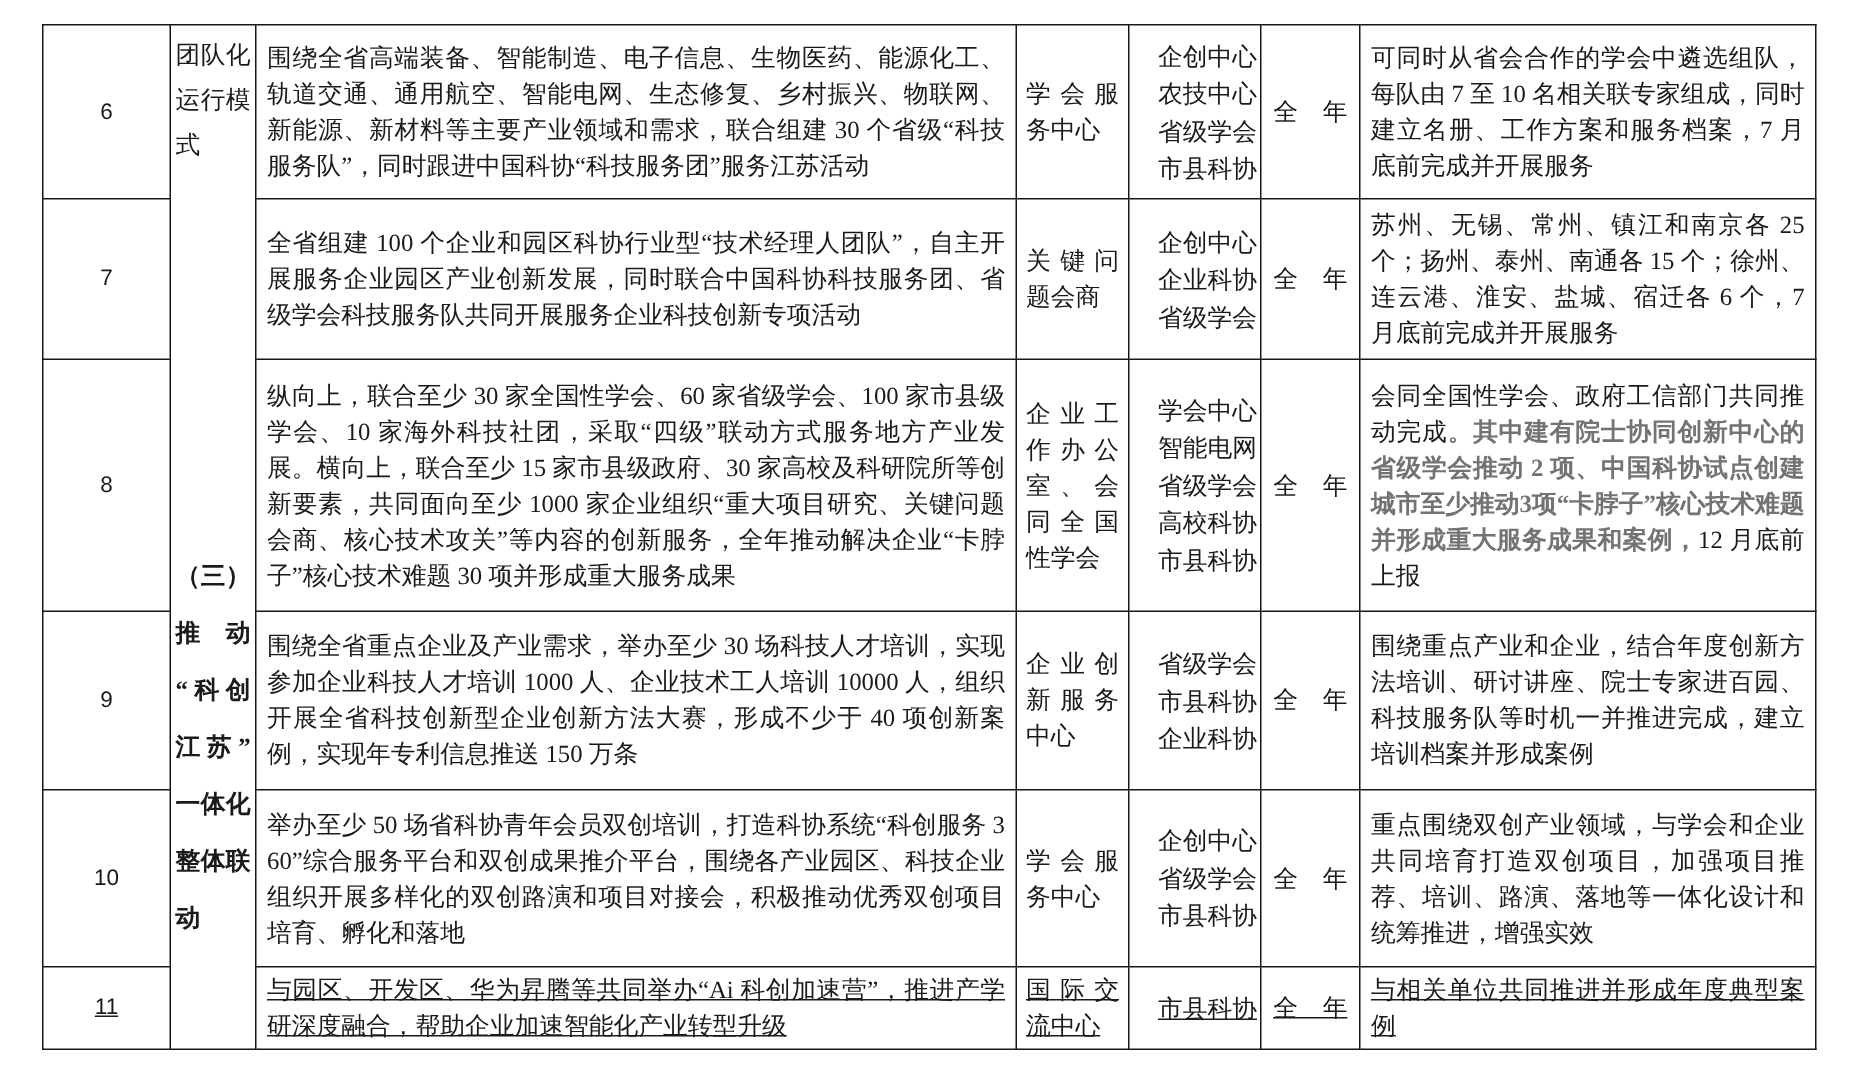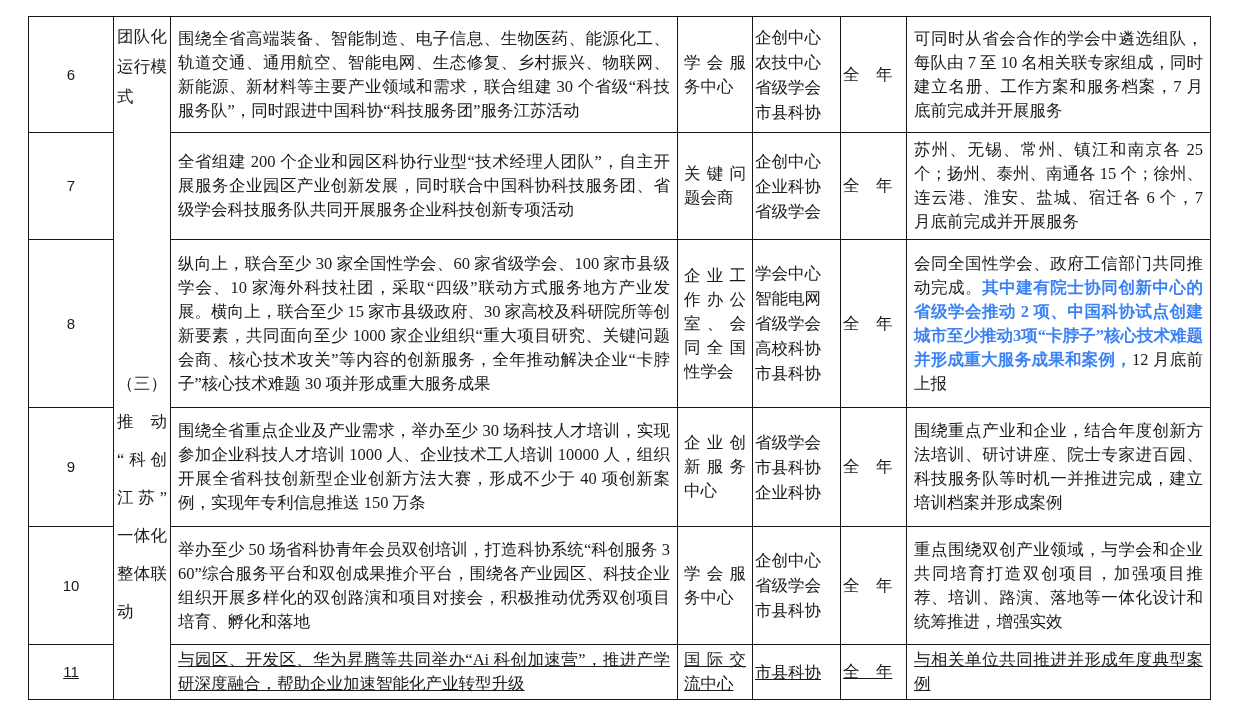--- a/index.html
+++ b/index.html
@@ -53,44 +53,46 @@
     text-align: justify;
     line-height: 30px;
   }
   .cat-mid {
     position: absolute;
     top: 348px;
     left: 3px;
     right: 3px;
     text-align: justify;
     line-height: 38px;
+    font-weight: bold;
   }
   td.task {
     text-align: justify;
   }
   td.dept {
     text-align: justify;
     padding: 3px 6px;
   }
   td.coop {
-    text-align: left;
+    text-align: right;
     padding: 3px 2px;
   }
   .coop-line {
     line-height: 25px;
   }
   td.time {
+    text-align: center;
     padding: 3px 2px;
   }
   td.outcome {
     text-align: justify;
   }
   .bold-seg {
     font-weight: bold;
-    color: #3b82f6;
+    color: #737373;
   }
   tr.r0 { height: 116px; }
   tr.r1 { height: 107px; }
   tr.r2 { height: 168px; }
   tr.r3 { height: 119px; }
   tr.r4 { height: 118px; }
   tr.r5 { height: 55px; text-decoration: underline; }
 </style>
 </head>
 <body>
@@ -120,21 +122,21 @@
           <div class="coop-line">农技中心</div>
           <div class="coop-line">省级学会</div>
           <div class="coop-line">市县科协</div>
         </td>
         <td class="time">全　年</td>
         <td class="outcome">可同时从省会合作的学会中遴选组队，每队由 7 至 10 名相关联专家组成，同时建立名册、工作方案和服务档案，7 月底前完成并开展服务</td>
       </tr>
 
       <tr class="r1">
         <td class="serial">7</td>
-        <td class="task">全省组建 200 个企业和园区科协行业型“技术经理人团队”，自主开展服务企业园区产业创新发展，同时联合中国科协科技服务团、省级学会科技服务队共同开展服务企业科技创新专项活动</td>
+        <td class="task">全省组建 100 个企业和园区科协行业型“技术经理人团队”，自主开展服务企业园区产业创新发展，同时联合中国科协科技服务团、省级学会科技服务队共同开展服务企业科技创新专项活动</td>
         <td class="dept">关键问题会商</td>
         <td class="coop">
           <div class="coop-line">企创中心</div>
           <div class="coop-line">企业科协</div>
           <div class="coop-line">省级学会</div>
         </td>
         <td class="time">全　年</td>
         <td class="outcome">苏州、无锡、常州、镇江和南京各 25 个；扬州、泰州、南通各 15 个；徐州、连云港、淮安、盐城、宿迁各 6 个，7 月底前完成并开展服务</td>
       </tr>
 

